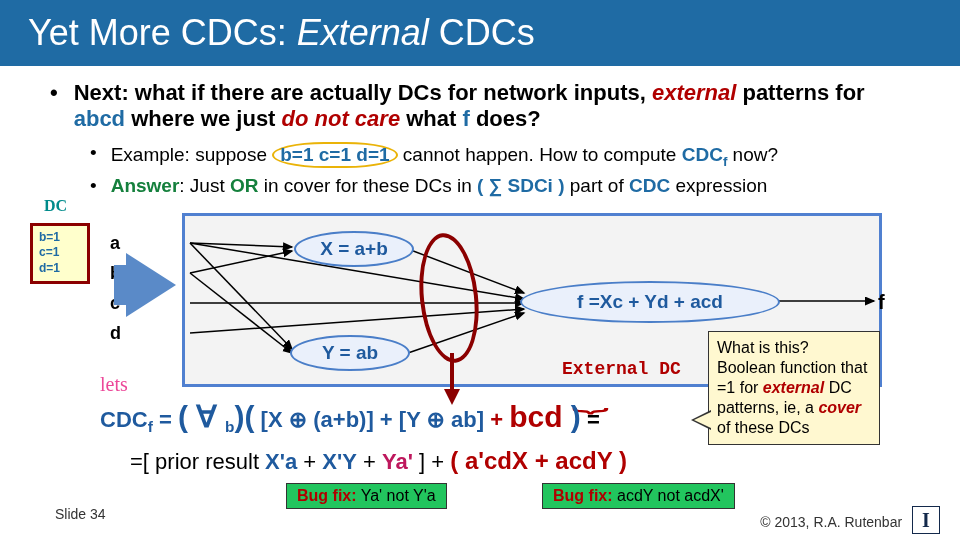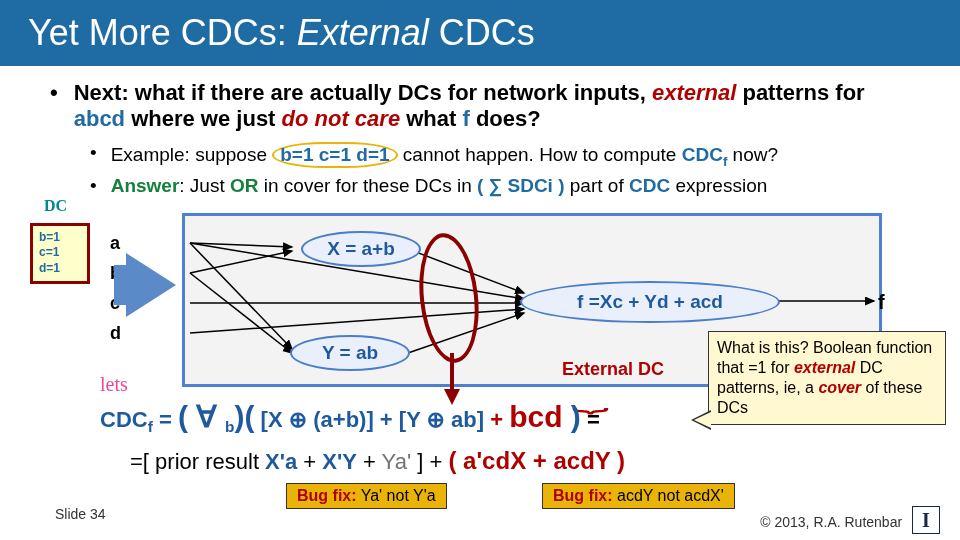--- a/index.html
+++ b/index.html
@@ -28,49 +28,49 @@
   .inlab { position: absolute; font-size: 18px; font-weight: 700; color: #000; }
   .inlab.a { left: 80px; top: 30px; }
   .inlab.b { left: 80px; top: 60px; }
   .inlab.c { left: 80px; top: 90px; }
   .inlab.d { left: 80px; top: 120px; }
   
   .bigarrow { position: absolute; left: 96px; top: 50px; width: 0; height: 0; border-top: 32px solid transparent; border-bottom: 32px solid transparent; border-left: 50px solid #5a8ac8; }
   .bigarrow::before { content: ""; position: absolute; left: -62px; top: -20px; width: 18px; height: 40px; background: #5a8ac8; }
   
   .bubble { position: absolute; border: 2px solid #4a7ec8; background: #eaf0fb; border-radius: 50%; display: flex; align-items: center; justify-content: center; font-size: 19px; font-weight: 700; color: #1f5a9e; }
-  .bubble.x { left: 271px; top: 28px; width: 120px; height: 36px; }
+  .bubble.x { left: 264px; top: 28px; width: 120px; height: 36px; }
   .bubble.y { left: 260px; top: 132px; width: 120px; height: 36px; }
   .bubble.f { left: 490px; top: 78px; width: 260px; height: 42px; }
   .f-out { position: absolute; left: 848px; top: 88px; font-size: 20px; font-weight: 700; }
   
   .wires { position: absolute; left: 0; top: 0; width: 870px; height: 185px; pointer-events: none; }
   
   .redoval { position: absolute; left: 390px; top: 30px; width: 58px; height: 130px; border: 4px solid #8b0000; border-radius: 50%; transform: rotate(-6deg); }
   .redarrowdown { position: absolute; left: 412px; top: 150px; }
   
   .lets { position: absolute; left: 70px; top: 170px; color: #ec4899; font-family: "Comic Sans MS", cursive; font-size: 20px; }
   
-  .extdc-label { position: absolute; left: 532px; top: 156px; color: #b00000; font-weight: 700; font-size: 18px; }
+  .extdc-label { position: absolute; left: 532px; top: 156px; color: #b00000; font-weight: 700; font-size: 18px; font-family: Liberation Mono, monospace; }
   .extdc-brace { position: absolute; left: 552px; top: 178px; color: #b00000; font-size: 28px; font-family: serif; transform: scaleX(2.2); }
   
-  .callout { position: absolute; left: 678px; top: 128px; width: 238px; background: #fff8d0; border: 1.5px solid #333; padding: 6px 8px; font-size: 16px; line-height: 1.25; z-index: 20; }
+  .callout { position: absolute; left: 678px; top: 128px; width: 172px; background: #fff8d0; border: 1.5px solid #333; padding: 6px 8px; font-size: 16px; line-height: 1.25; z-index: 20; }
   .callout::before { content: ""; position: absolute; left: -18px; top: 78px; border-top: 10px solid transparent; border-bottom: 10px solid transparent; border-right: 20px solid #333; }
   .callout::after { content: ""; position: absolute; left: -15px; top: 80px; border-top: 8px solid transparent; border-bottom: 8px solid transparent; border-right: 17px solid #fff8d0; }
   
   .eq1 { position: absolute; left: 70px; top: 196px; font-size: 22px; font-weight: 700; color: #1f5a9e; white-space: nowrap; }
   .eq1 .big { font-size: 30px; }
   .eq1 .black { color: #000; }
   .eq1 .red { color: #b00000; }
   .eq2 { position: absolute; left: 100px; top: 244px; font-size: 22px; white-space: nowrap; }
-  .eq2 .red { color: #737373; font-weight: 400; }
+  .eq2 .red { color: #be185d; font-weight: 700; }
   .eq2 .redbig { color: #b00000; font-weight: 700; font-size: 24px; }
   .eq2 .blue { color: #1f5a9e; font-weight: 700; }
   
-  .bugfix { position: absolute; background: #eab308; border: 1.5px solid #333; padding: 3px 10px; font-size: 16px; }
+  .bugfix { position: absolute; background: #22c55e; border: 1.5px solid #333; padding: 3px 10px; font-size: 16px; }
   .bugfix .lab { color: #b00000; font-weight: 700; }
   .bugfix1 { left: 256px; top: 280px; }
   .bugfix2 { left: 512px; top: 280px; }
   
   .footer { position: absolute; bottom: 4px; left: 15px; right: 0; display: flex; justify-content: space-between; font-size: 14px; color: #333; padding: 0 20px 2px 40px; }
   .logo { width: 28px; height: 28px; border: 1.5px solid #13294b; display: inline-flex; align-items: center; justify-content: center; font-family: serif; font-weight: 700; color: #13294b; font-size: 20px; margin-left: 6px; }
   
   .circled { display: inline-block; border: 2px solid #eab308; border-radius: 50% / 60%; padding: 0 6px; }
 </style>
 </head>

